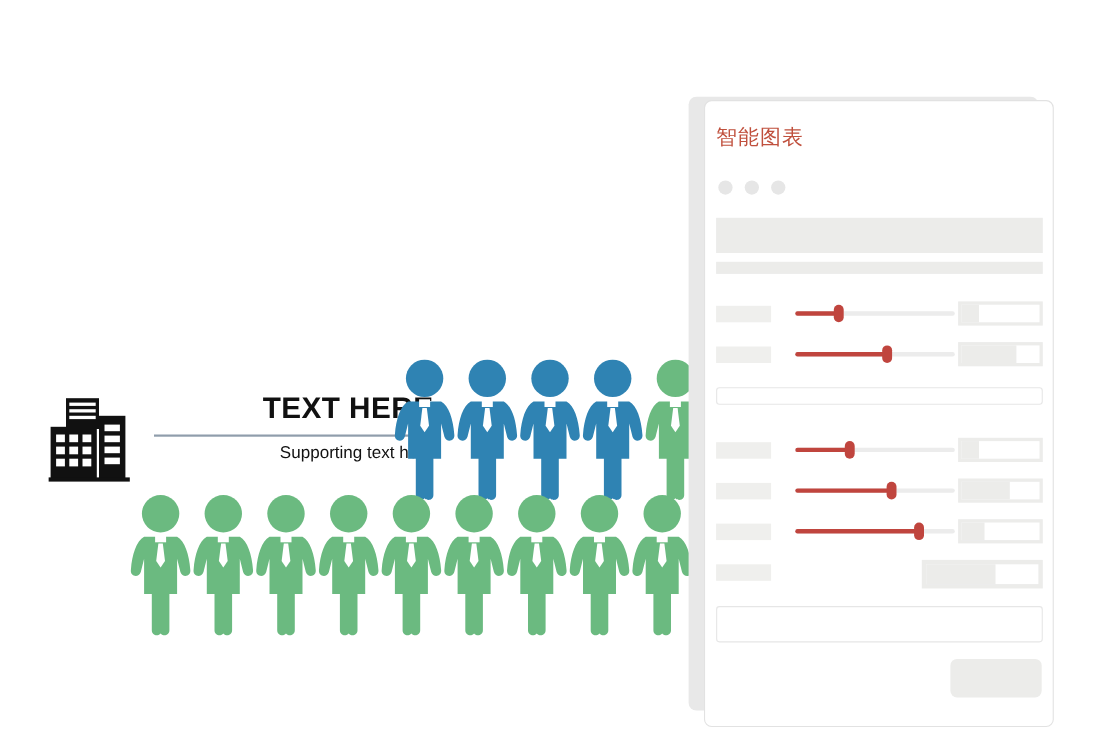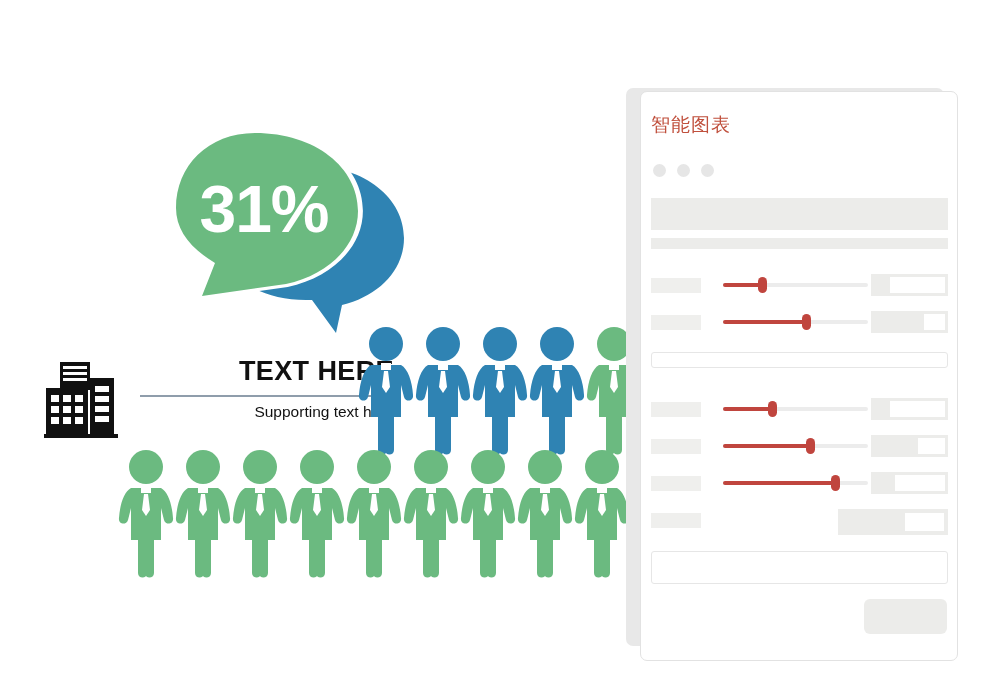--- a/index.html
+++ b/index.html
@@ -107,36 +107,20 @@
   .cta{
     position:absolute;right:10px;width:83px;height:35px;
     background:#ececea;border-radius:6px;
   }
 </style>
 </head>
 <body>
 
 <div id="stage">
 
-  <div class="bubbles">
-    <svg viewBox="0 0 250 205" width="250" height="205">
-      <g>
-        <path d="M150 38 C206 38 244 71 244 110 C244 142 219 168 182 177
-                 L176 205 L152 172 C150 172 148 172 146 172
-                 C92 172 56 141 56 107 C56 70 94 38 150 38 Z" fill="#2f83b3"></path>
-      </g>
-      <g>
-        <path d="M95 5 C156 5 198 40 198 83 C198 118 168 147 126 156
-                 L42 168 L55 135 C30 120 16 102 16 80 C16 38 48 5 95 5 Z" fill="#ffffff" transform="translate(-4,-4) scale(1.045)"></path>
-        <path d="M95 5 C156 5 198 40 198 83 C198 118 168 147 126 156
-                 L42 168 L55 135 C30 120 16 102 16 80 C16 38 48 5 95 5 Z" fill="#6bba80"></path>
-      </g>
-      <text x="104" y="104" fill="#ffffff" text-anchor="middle" font-family="Liberation Sans, DejaVu Sans, sans-serif" font-size="66" font-weight="bold" letter-spacing="-1">31%</text>
-    </svg>
-  </div>
 
   <div class="callout">
     <div class="bldg">
       <svg viewBox="0 0 82 82" width="82" height="82">
         <rect x="2" y="32" width="42" height="48" fill="#111"></rect>
         <rect x="46" y="22" width="24" height="58" fill="#111"></rect>
         <rect x="16" y="6" width="30" height="28" fill="#111"></rect>
         <rect x="19" y="10" width="24" height="3" fill="#fff"></rect>
         <rect x="19" y="16" width="24" height="3" fill="#fff"></rect>
         <rect x="19" y="22" width="24" height="3" fill="#fff"></rect>

